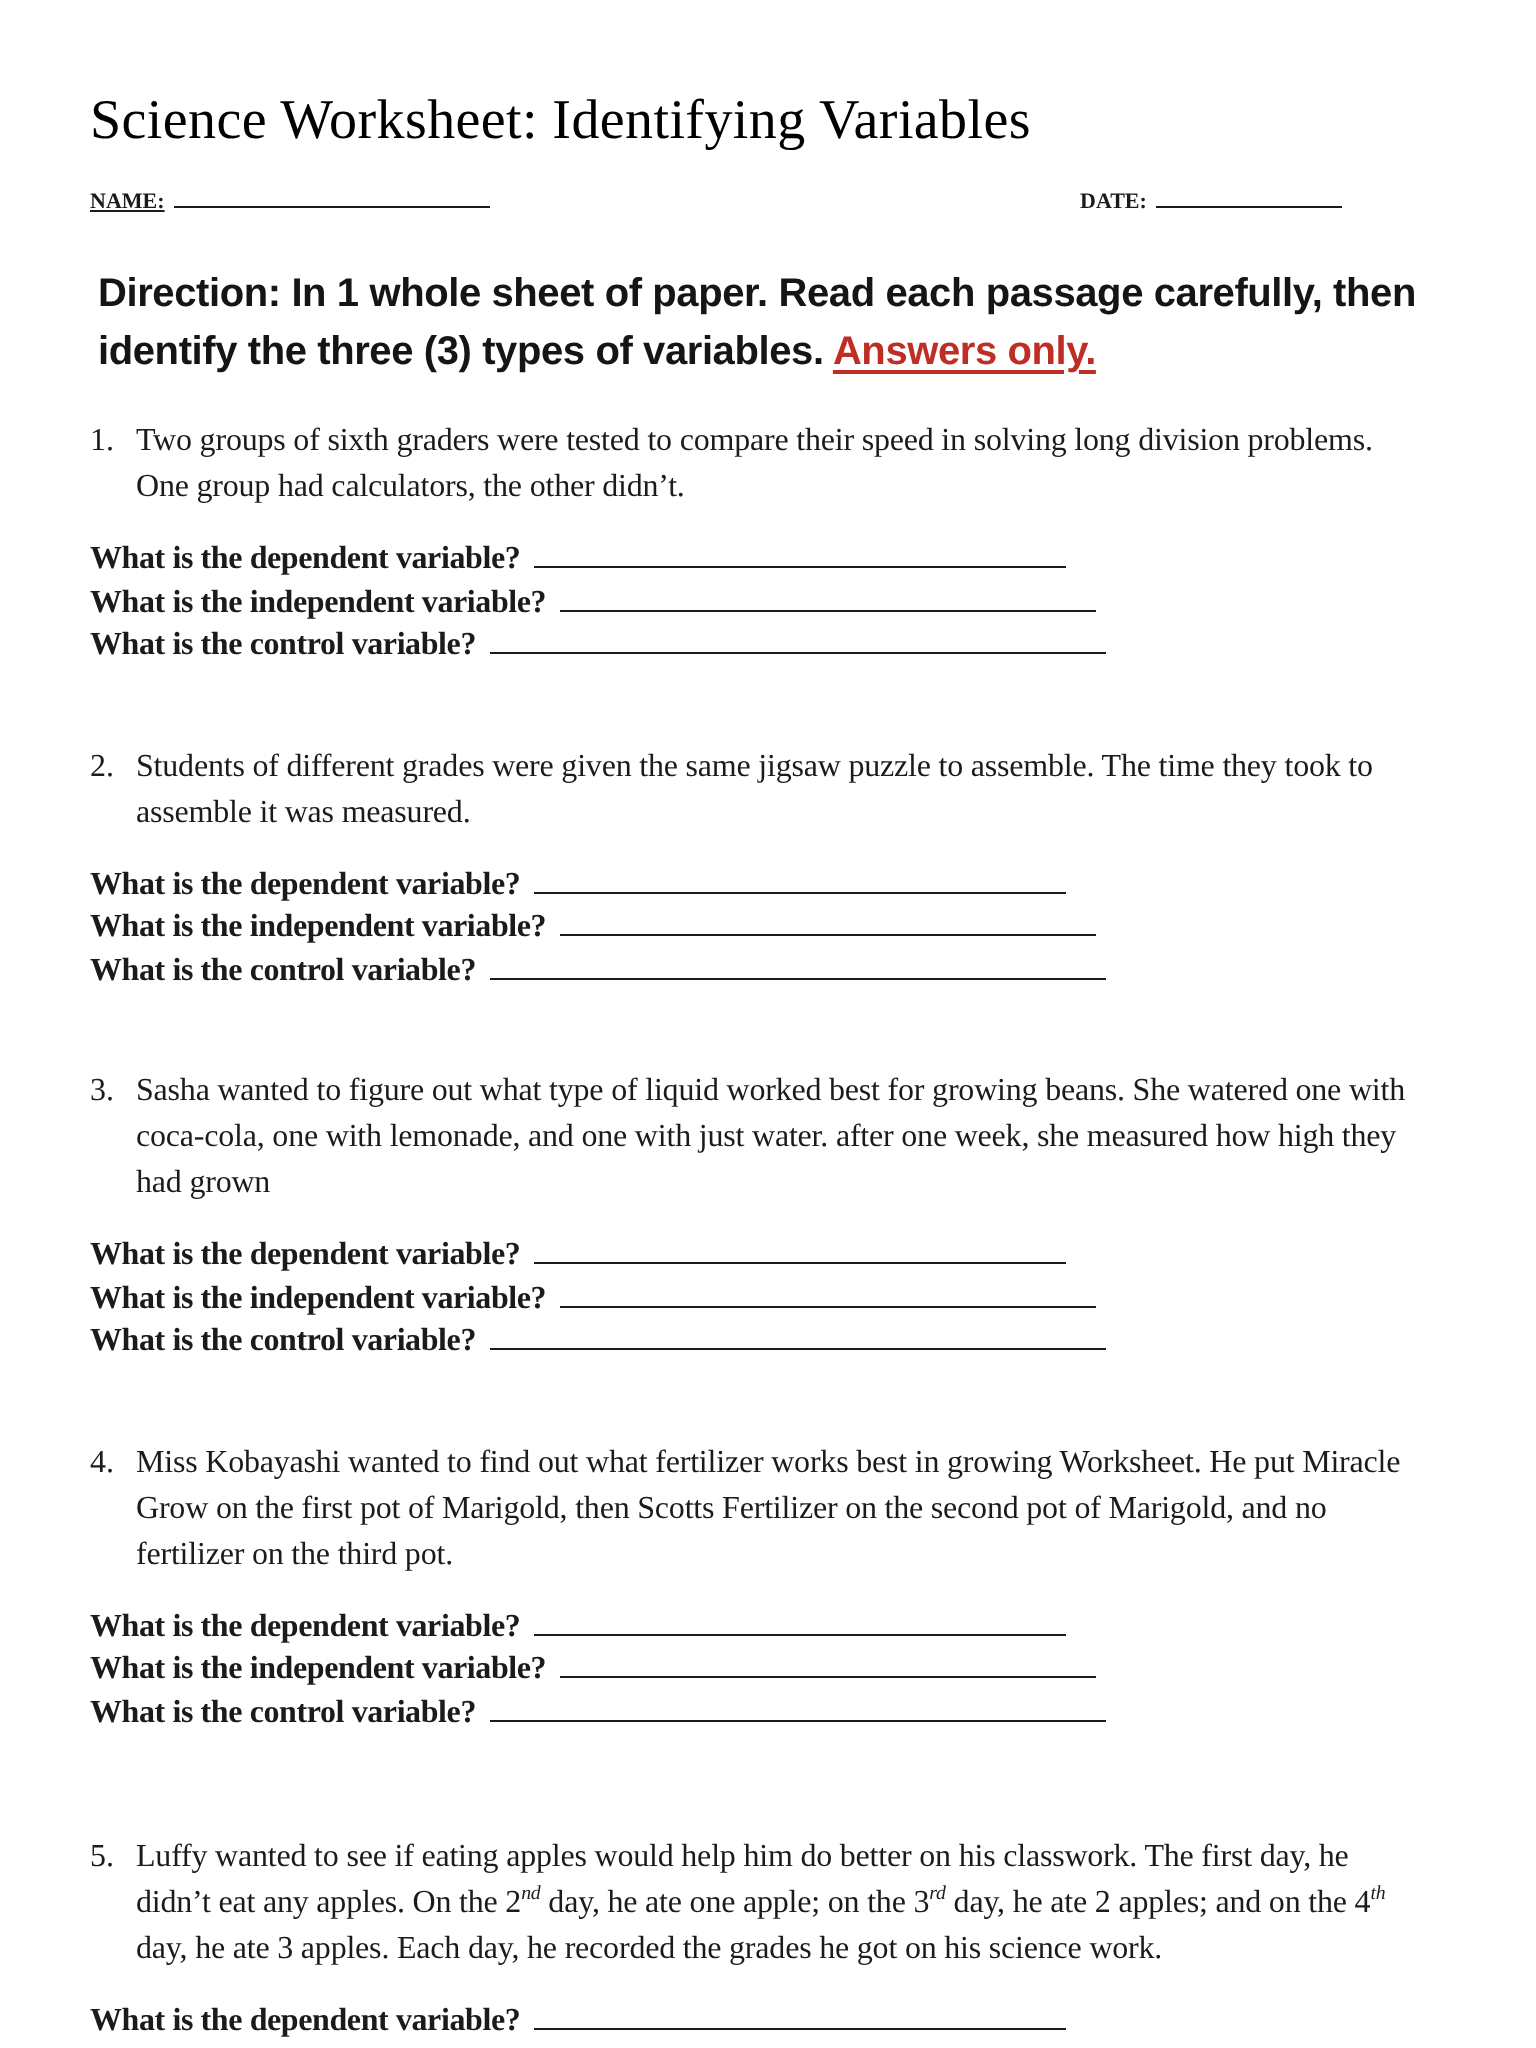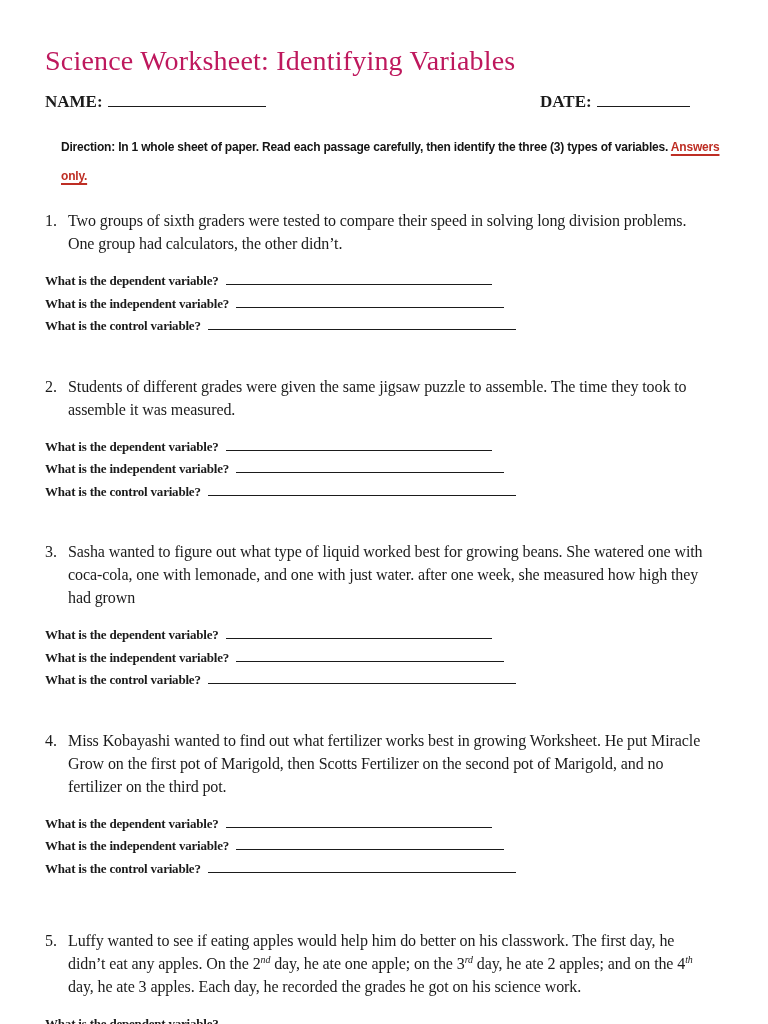--- a/index.html
+++ b/index.html
@@ -13,51 +13,52 @@
   }
   .page {
     padding: 46px 44px 0 45px;
   }
   h1.title {
     font-family: "Liberation Serif", "DejaVu Serif", serif;
     font-weight: 400;
     font-size: 28px;
     line-height: 1.05;
     letter-spacing: 0.2px;
-    color: #be185d;
+    color: #000000;
     margin: 0 0 17px 0;
   }
   .hdr-row {
     position: relative;
     font-weight: 700;
-    font-size: 17px;
+    font-size: 11px;
     line-height: 19px;
     height: 19px;
     white-space: nowrap;
+    text-decoration: underline;
   }
   .blank {
     display: inline-block;
     border-bottom: 1.6px solid #1b1b1b;
     height: 12px;
     margin-left: 5px;
   }
   .name-blank  { width: 158px; }
   .date-blank  { width: 93px; }
   .grade-blank { width: 180px; }
   .date-group {
     position: absolute;
     left: 495px;
     top: 0;
     text-align: right;
   }
   .direction {
-    margin: 22px 0 0 16px;
+    margin: 22px 0 0 4px;
     font-family: "Liberation Sans", "DejaVu Sans", sans-serif;
     font-weight: 700;
-    font-size: 12px;
+    font-size: 20px;
     letter-spacing: -0.2px;
     line-height: 29px;
     color: #151515;
     width: 684px;
   }
   .direction .red-ul {
     color: #be2e24;
     text-decoration: underline;
     text-decoration-thickness: 2px;
     text-underline-offset: 3px;
@@ -88,21 +89,21 @@
     vertical-align: super;
     font-style: italic;
   }
   .qblock { margin-top: 14px; }
   .qline {
     line-height: 21.5px;
     white-space: nowrap;
   }
   .qlabel {
     font-weight: 700;
-    font-size: 13px;
+    font-size: 16px;
     letter-spacing: -0.2px;
     font-family: Liberation Serif, serif;
   }
   .qblank { height: 13px; margin-left: 7px; }
   .qb-dependent   { width: 266px; }
   .qb-independent { width: 268px; }
   .qb-control     { width: 308px; }
 </style>
 </head>
 <body>

